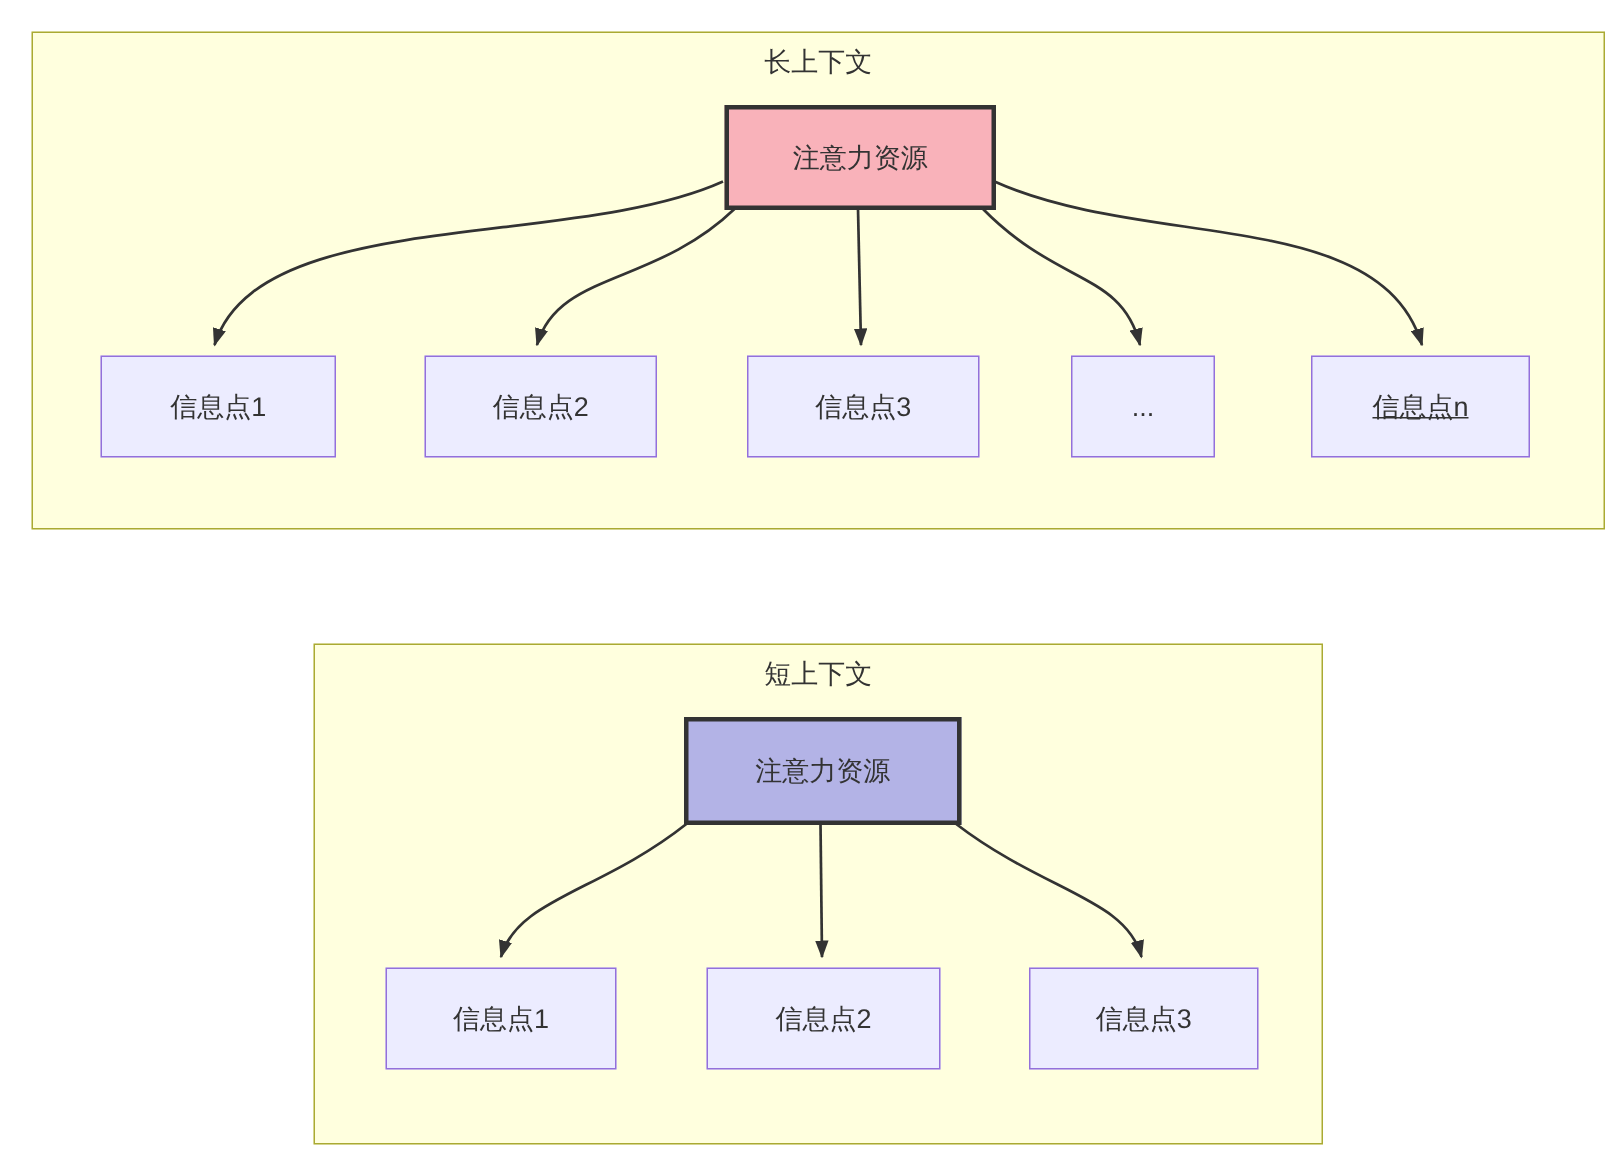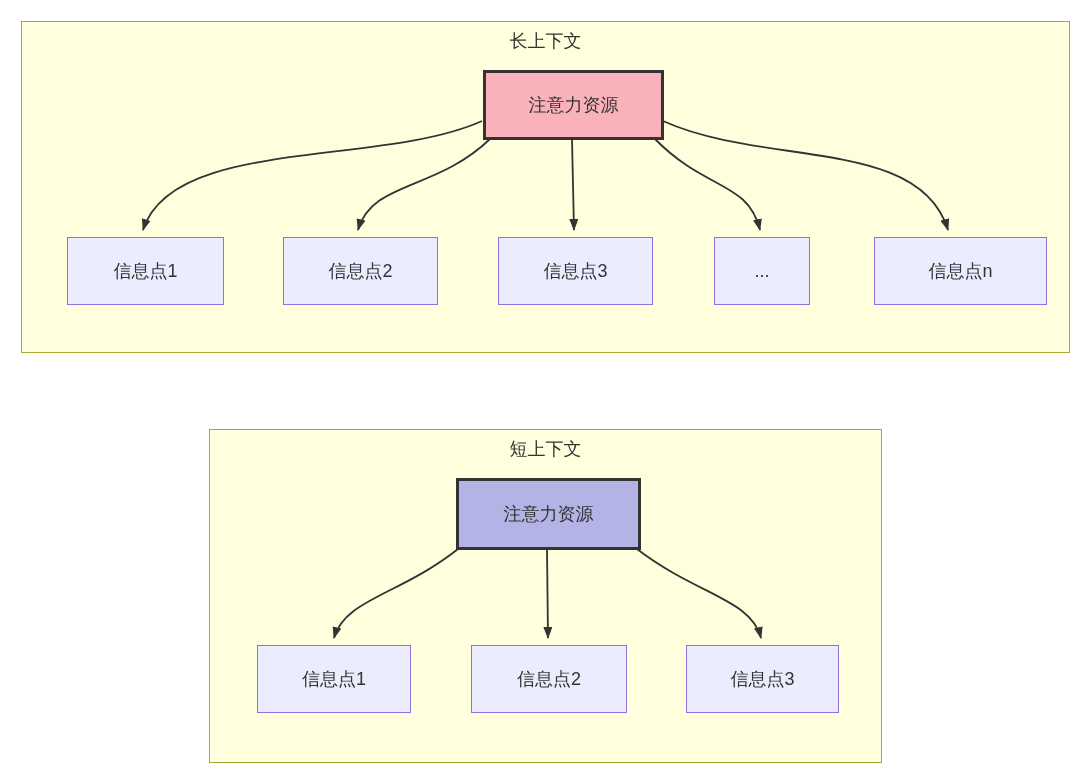--- a/index.html
+++ b/index.html
@@ -82,21 +82,21 @@
     </div>
     <div class="node child" style="left:261px; top:215px; width:155px; height:68px;">
       <span>信息点2</span>
     </div>
     <div class="node child" style="left:476px; top:215px; width:155px; height:68px;">
       <span>信息点3</span>
     </div>
     <div class="node child" style="left:692px; top:215px; width:96px; height:68px;">
       <span>...</span>
     </div>
-    <div class="node child" style="left:852px; top:215px; width:173px; height:68px;">
+    <div class="node child" style="left:852px; top:215px; width:146px; height:68px;text-decoration:underline;">
       <span>信息点n</span>
     </div>
   </section>
 
   <section class="group" style="left:209px; top:429px; width:673px; height:334px;">
     <div class="group-title">短上下文</div>
 
     <div class="node parent parent-short" style="left:246px; top:48px; width:185px; height:72px;">
       <span>注意力资源</span>
     </div>

